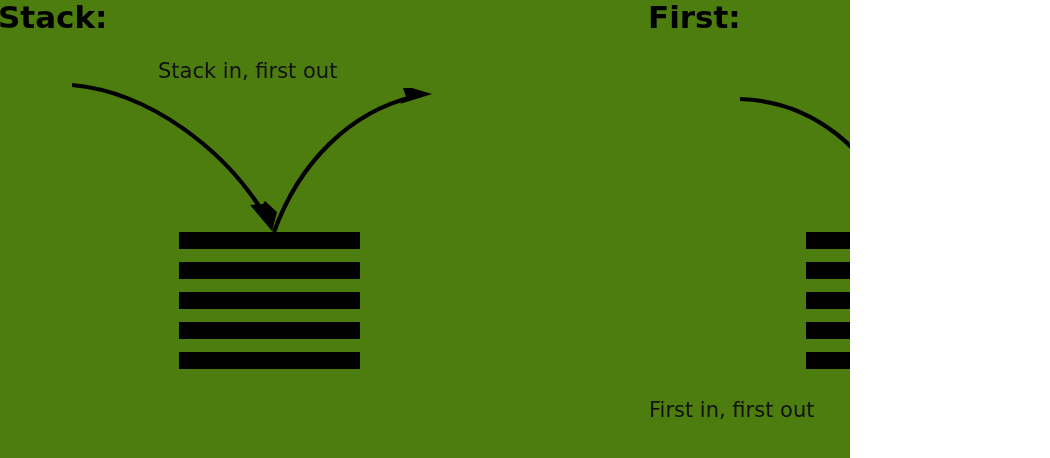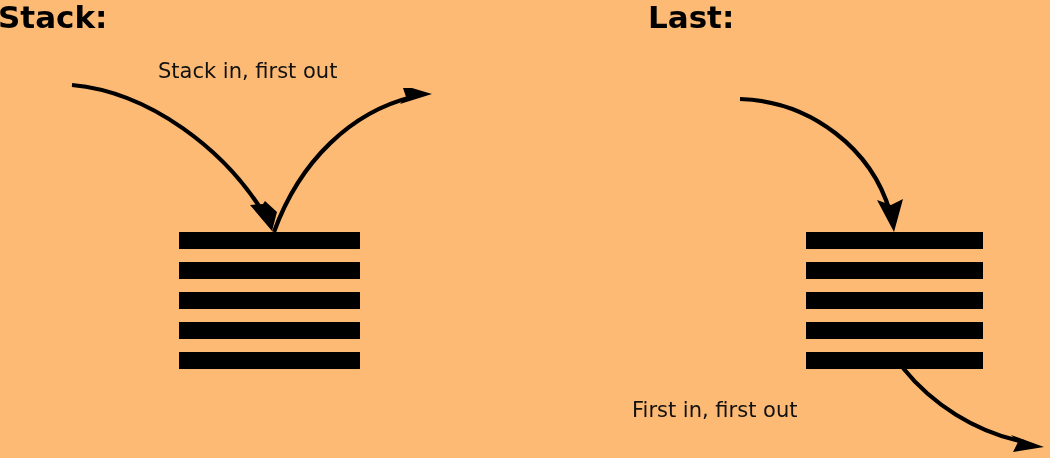--- a/index.html
+++ b/index.html
@@ -5,23 +5,23 @@
   html, body {
     margin: 0;
     padding: 0;
     background: #ffffff;
   }
   body {
     font-family: "DejaVu Sans", sans-serif;
   }
   #canvas {
     position: relative;
-    width: 1050px;
+    width: 850px;
     height: 458px;
-    background: #fdba74;
+    background: #4d7c0f;
     overflow: hidden;
   }
   .title {
     position: absolute;
     font-family: "DejaVu Sans", sans-serif;
     font-weight: bold;
     font-size: 31px;
     line-height: 31px;
     color: #000000;
     letter-spacing: 0px;
@@ -33,21 +33,21 @@
   .caption {
     position: absolute;
     font-family: "DejaVu Sans", sans-serif;
     font-weight: normal;
     font-size: 21px;
     line-height: 24px;
     color: #111111;
     white-space: nowrap;
   }
   #stack-caption { left: 158px; top: 59px; }
-  #queue-caption { left: 632px; top: 398px; }
+  #queue-caption { left: 649px; top: 398px; }
 
   .bar {
     position: absolute;
     background: #000000;
     height: 17px;
   }
   .stack-bar { left: 179px; width: 181px; }
   .queue-bar { left: 806px; width: 177px; }
 
   svg.arrows {
@@ -69,21 +69,21 @@
     stroke: none;
   }
 </style>
 </head>
 <body>
 
 <div id="canvas">
 
   <div class="title" id="stack-title">Stack:</div>
 
-  <div class="title" id="queue-title">Last:</div>
+  <div class="title" id="queue-title">First:</div>
 
   <div class="caption" id="stack-caption">Stack in, first out</div>
 
   <div class="caption" id="queue-caption">First in, first out</div>
 
   <div class="bar stack-bar" style="top:232px"></div>
   <div class="bar stack-bar" style="top:262px"></div>
   <div class="bar stack-bar" style="top:292px"></div>
   <div class="bar stack-bar" style="top:322px"></div>
   <div class="bar stack-bar" style="top:352px"></div>

